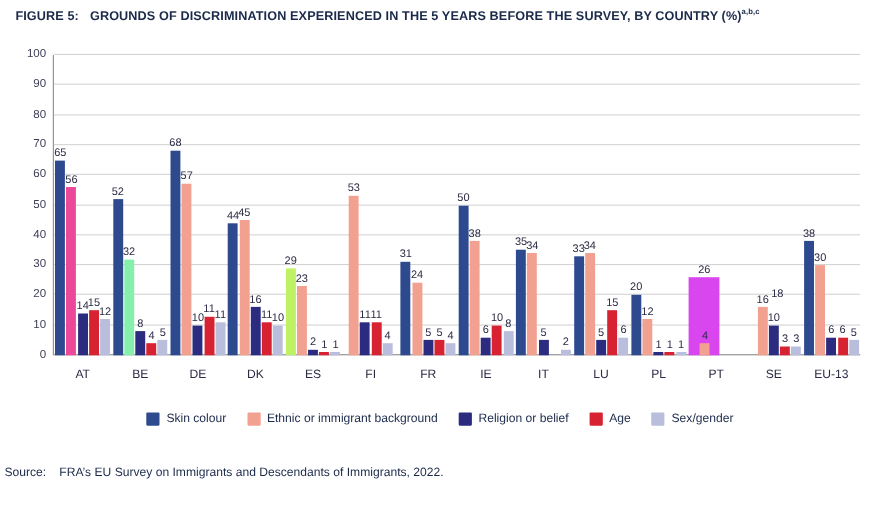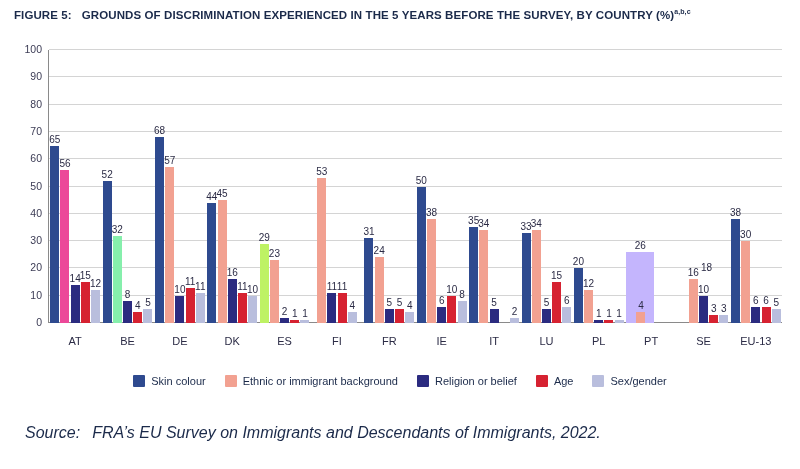--- a/index.html
+++ b/index.html
@@ -140,24 +140,23 @@
     white-space: nowrap;
   }
   .swatch {
     width: 12px;
     height: 12px;
     border-radius: 1px;
     display: inline-block;
   }
   #source {
     position: absolute;
-    left: 25px;
+    left: 4px;
     top: 424px;
-    font-size: 16px;
-    font-style: italic;
+    font-size: 11px;
     color: #1b2a4a;
   }
   #source .src-label {
     margin-right: 12px;
   }
 </style>
 </head>
 <body>
 
 <div id="figure-title">
@@ -498,21 +497,21 @@
           </div>
           <div class="bar-wrap">
             <div class="bar" style="height: 1%; background: rgb(185, 190, 221);">
               <span class="bar-val">1</span>
             </div>
           </div>
           <span class="cat-label">PL</span>
         </div>
         <div class="group">
           <div class="bar-wrap">
-            <div class="bar" style="height: 26%; background: #c4b5fd; padding-left: 28px;">
+            <div class="bar" style="height: 26%; background: #d946ef; padding-left: 28px;">
               <span class="bar-val">26</span>
             </div>
           </div>
           <div class="bar-wrap">
             <div class="bar" style="height: 4%; background: rgb(242, 161, 145);">
               <span class="bar-val">4</span>
             </div>
           </div>
           <div class="bar-wrap">
             <div class="bar" style="height: 0%; background: rgb(43, 43, 128);"></div>

